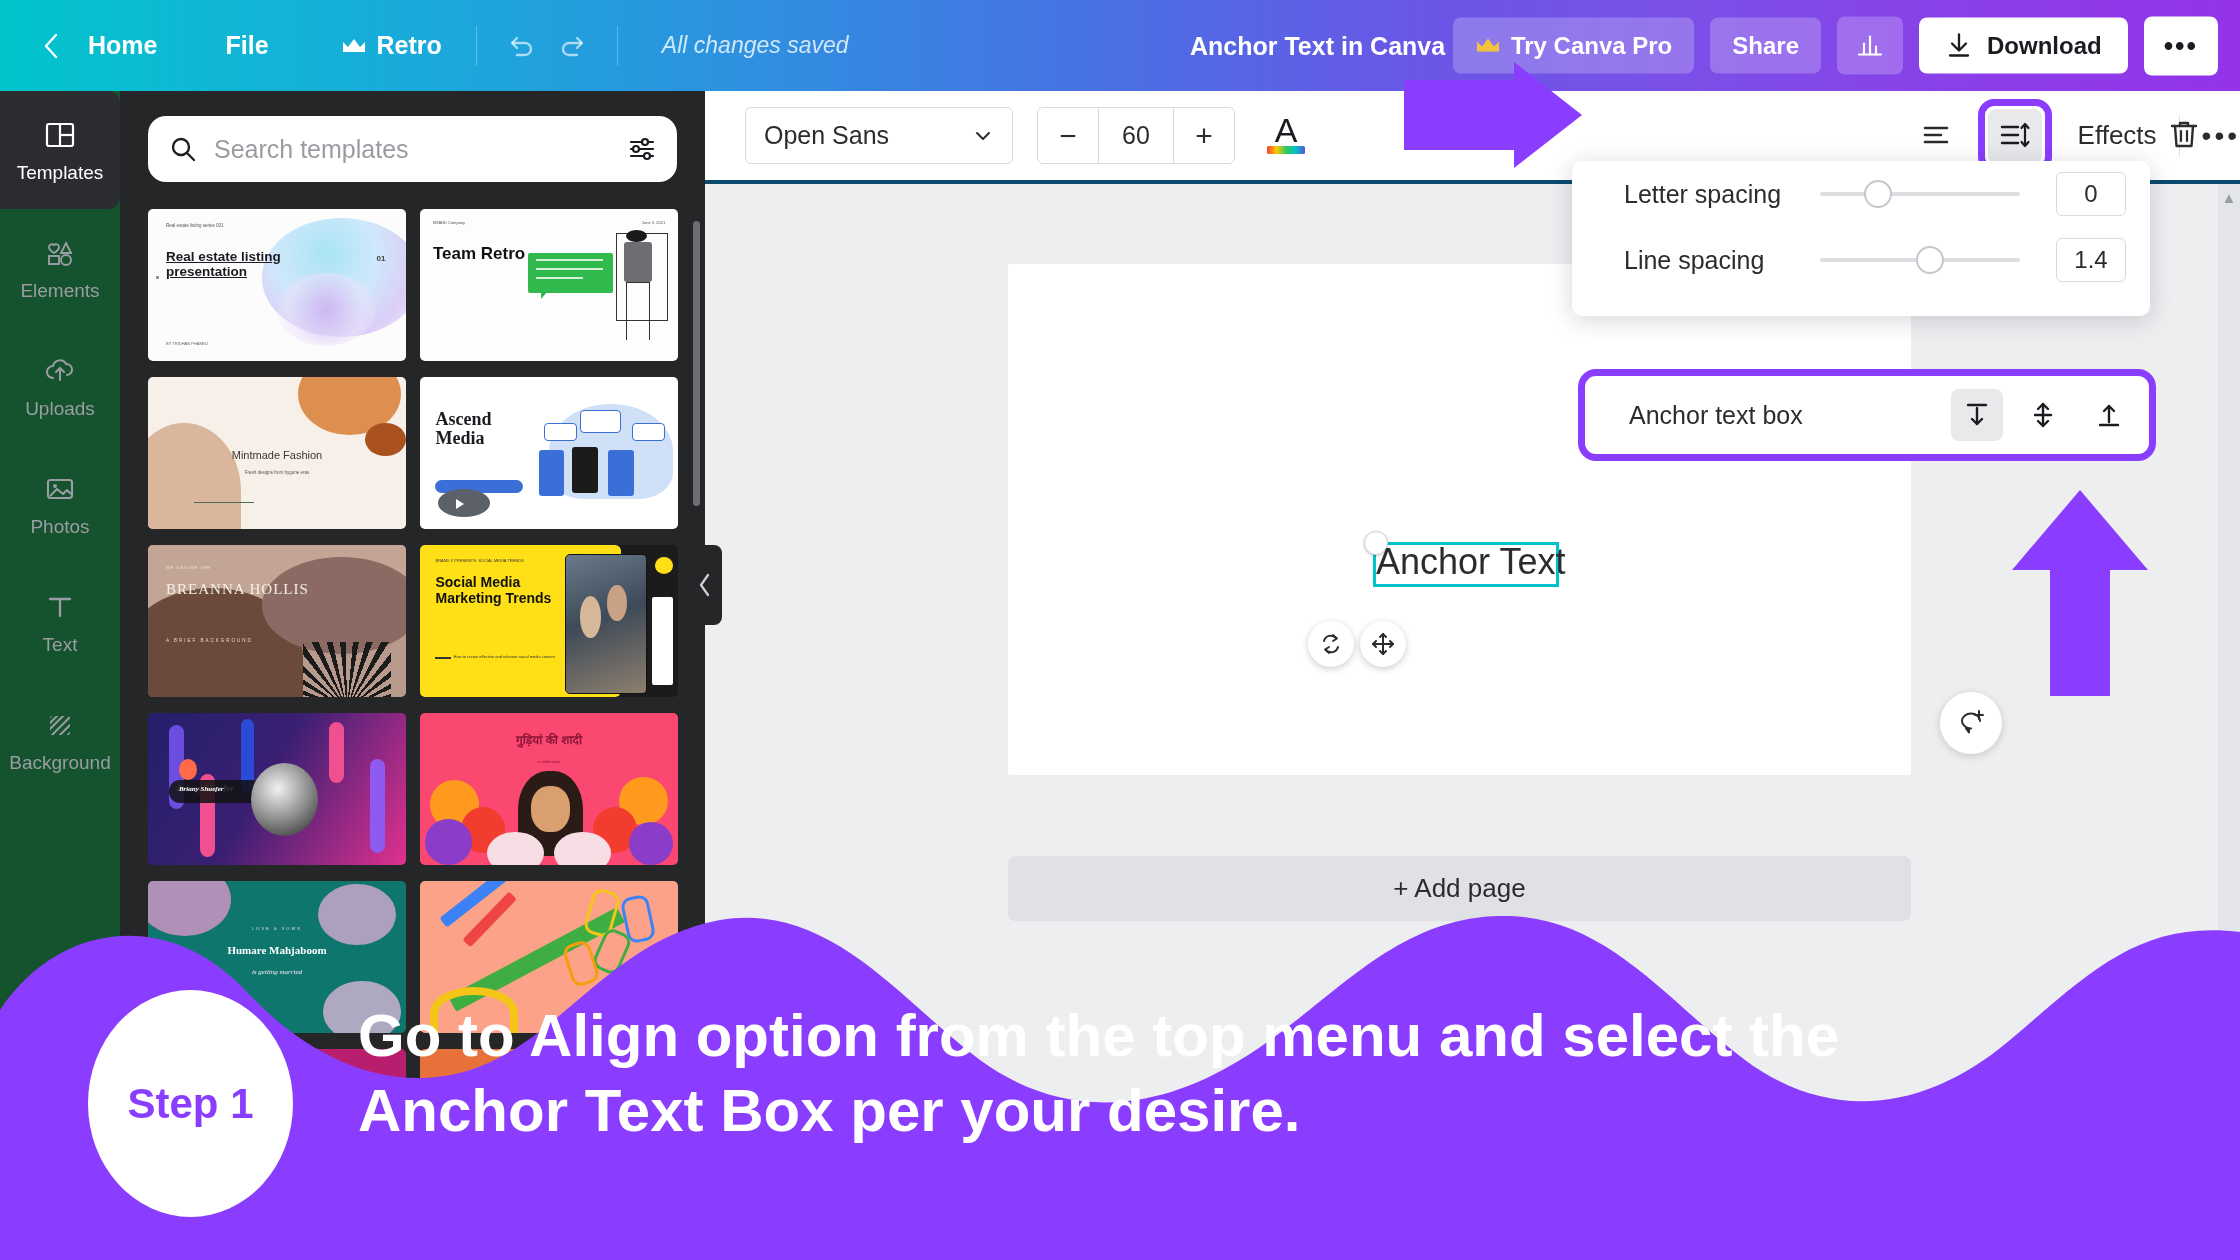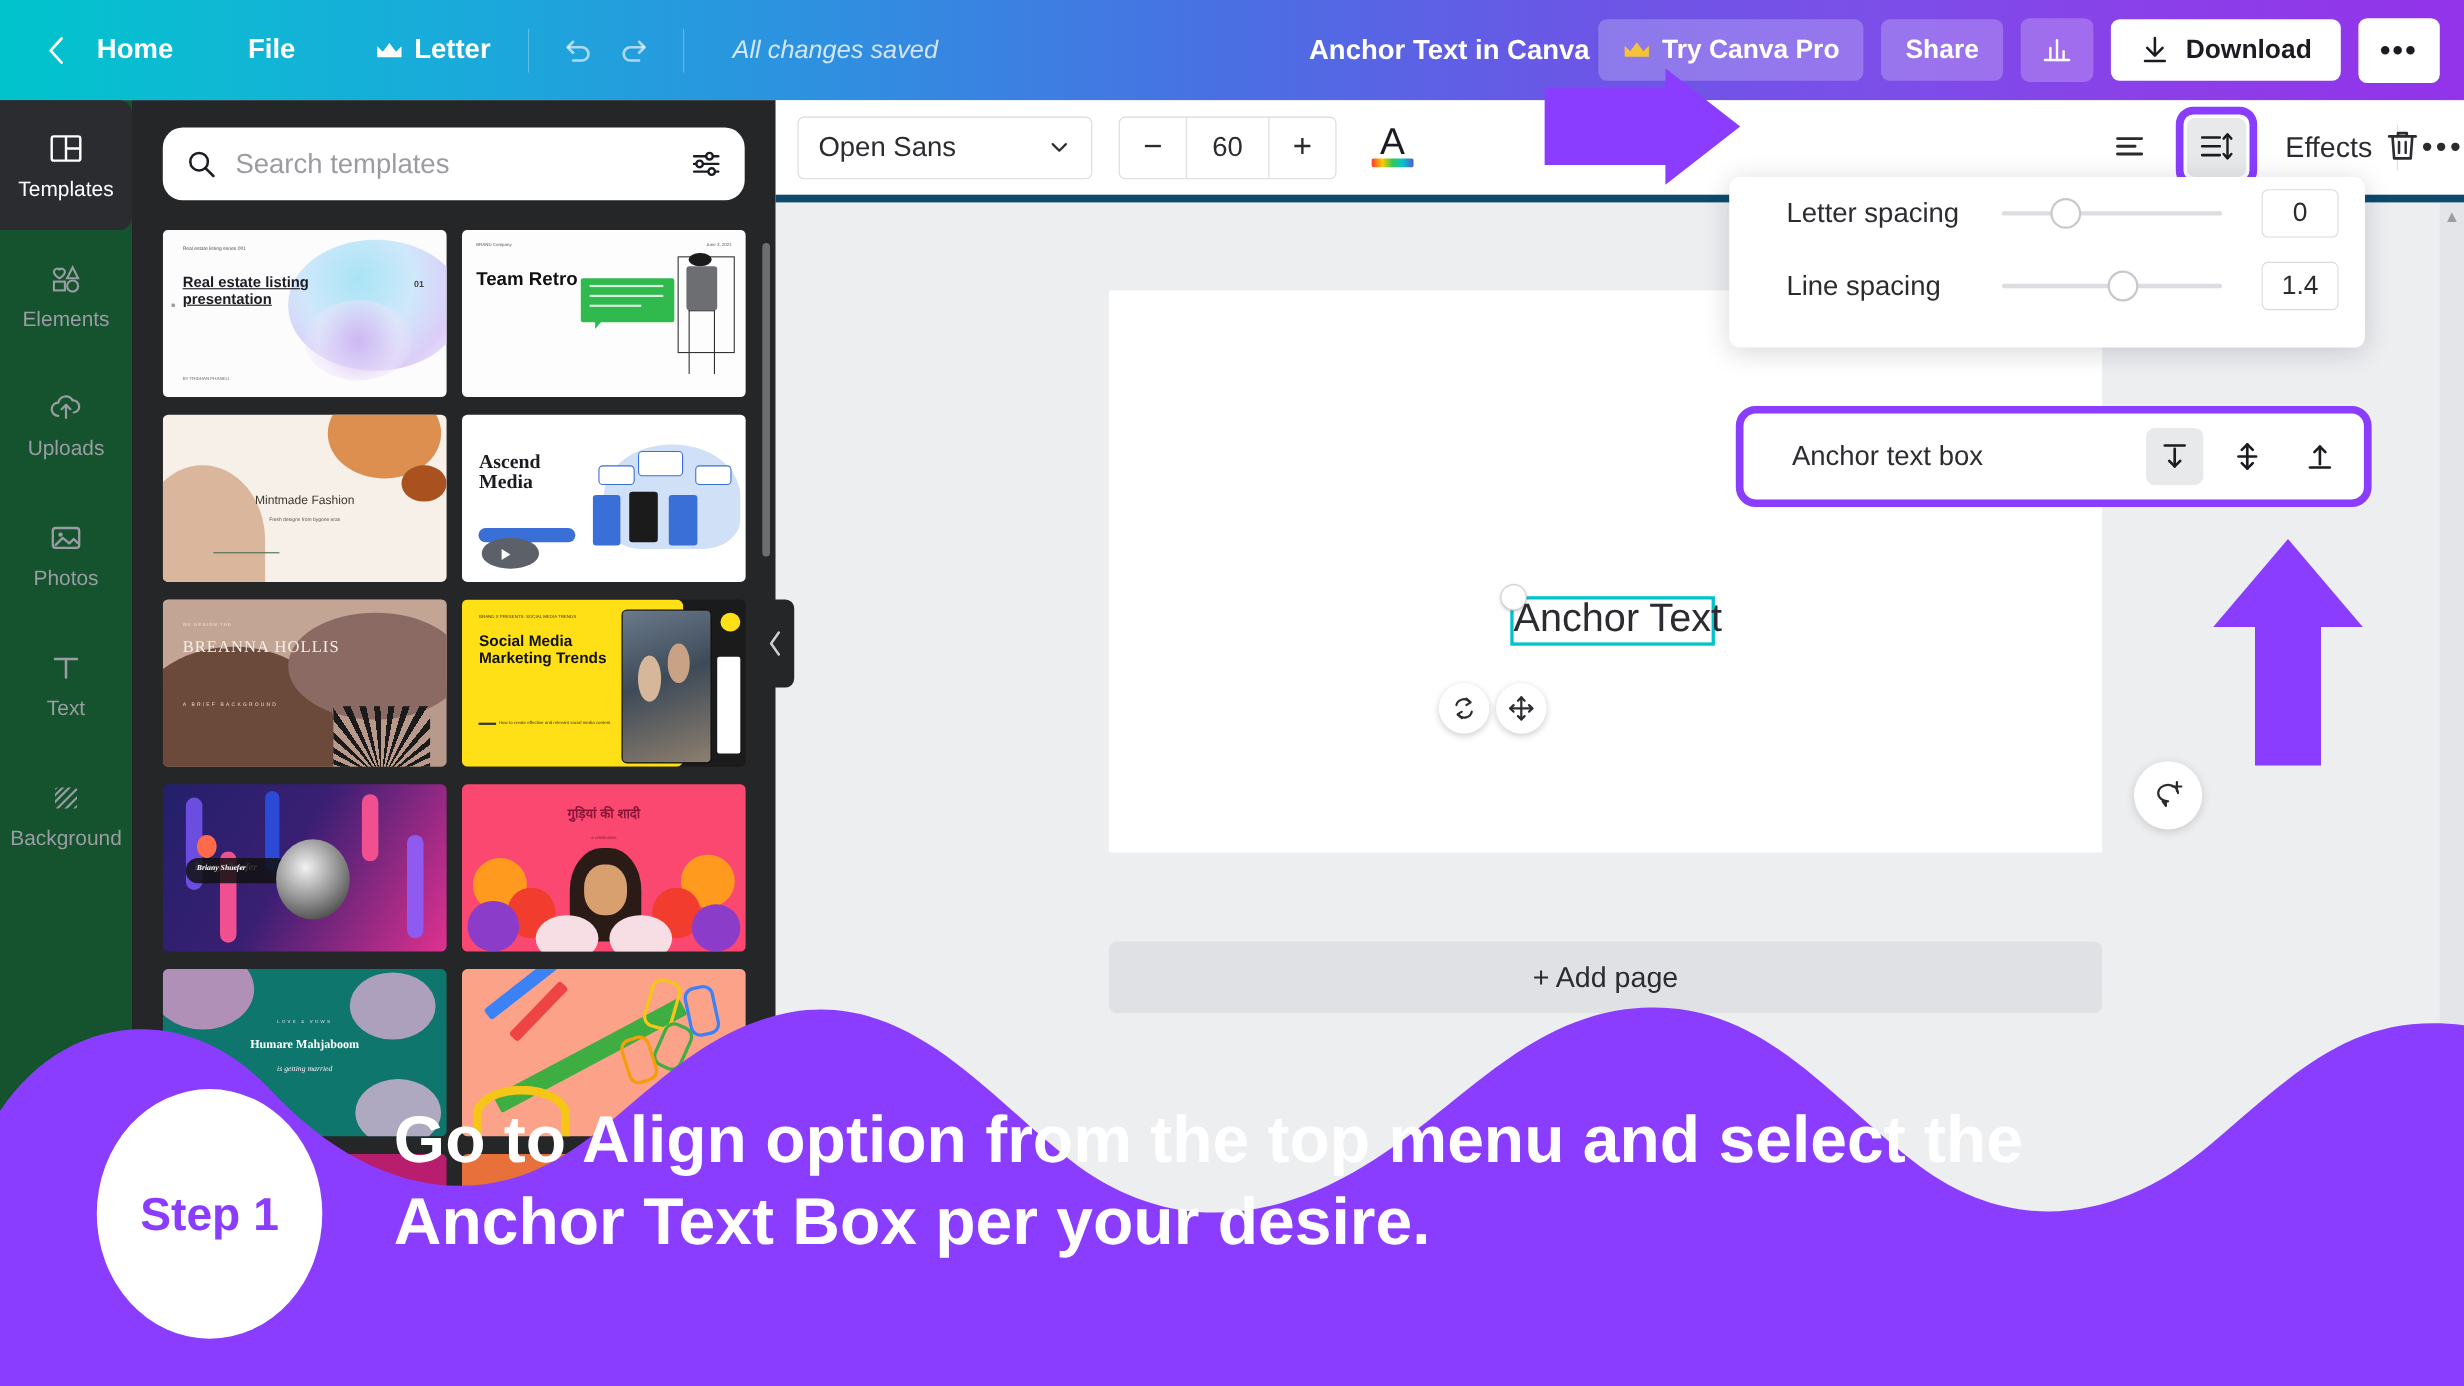--- a/index.html
+++ b/index.html
@@ -105,21 +105,22 @@
     position: absolute; left: 688px; top: 545px; width: 34px; height: 80px;
     background: #252627; border-radius: 0 8px 8px 0;
     display: flex; align-items: center; justify-content: center;
     color: #cfd0d3; font-size: 26px; cursor: pointer; z-index: 29;
   }
 
   
   #toolbar {
     position: absolute; left: 705px; top: 91px; width: 1535px; height: 93px;
     background: #fff; display: flex; align-items: center; z-index: 25;
-    border-bottom: 7px solid #0c4a6e;
+    border-bottom: 4px solid #0c4a6e;
+    padding-left: 20px;
   }
   #font-select {
     margin-left: 20px; width: 268px; height: 57px;
     border: 1px solid #d9dade; border-radius: 6px; background: #fff;
     display: flex; align-items: center; justify-content: space-between;
     padding: 0 18px; font-size: 25px; color: #2b2c2f; cursor: pointer;
   }
   #size-group {
     margin-left: 24px; height: 57px; border: 1px solid #d9dade; border-radius: 6px;
     display: flex; align-items: stretch; overflow: hidden;
@@ -268,21 +269,21 @@
   <div class="hdr-btn" id="hdr-home">
       <span>Home</span>
     </div>
   <div class="hdr-btn" id="hdr-file">
       <span>File</span>
     </div>
   <div class="hdr-btn" id="hdr-resize">
     <svg width="26" height="20" viewBox="0 0 26 20">
         <path d="M2 16 L2 6 L7 11 L13 3 L19 11 L24 6 L24 16 Z" fill="#fff"></path>
       </svg>
-    <span>Letter</span>
+    <span>Retro</span>
   </div>
   <div class="hdr-sep"></div>
   <div class="hdr-icon-btn">
     <svg width="34" height="34" viewBox="0 0 34 34">
         <path d="M9 14 H21 a6 6 0 0 1 0 12 H13" stroke="currentColor" stroke-width="2.4" fill="none" stroke-linecap="round"></path>
         <path d="M13 9 L8 14 L13 19" stroke="currentColor" stroke-width="2.4" fill="none" stroke-linecap="round" stroke-linejoin="round"></path>
       </svg>
   </div>
   <div class="hdr-icon-btn">
     <svg width="34" height="34" viewBox="0 0 34 34">

